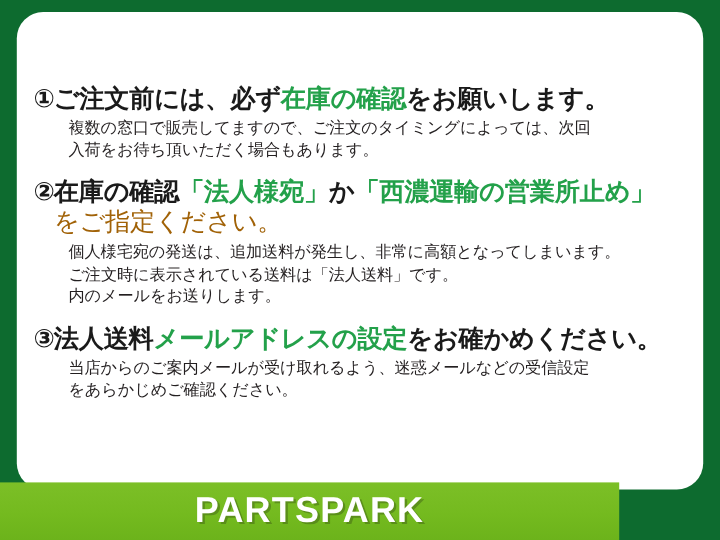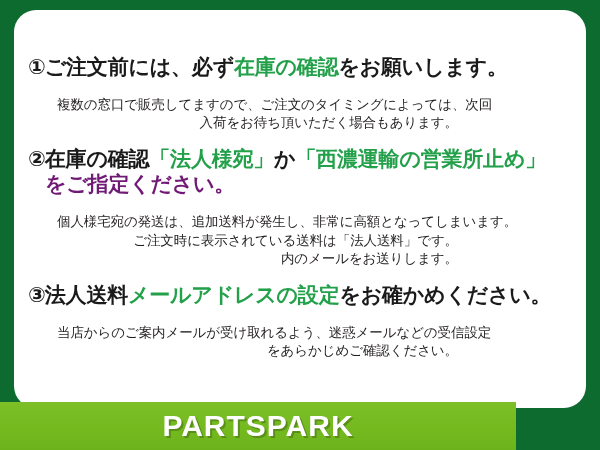--- a/index.html
+++ b/index.html
@@ -56,21 +56,21 @@
     letter-spacing: 1.5px;
     line-height: 1;
     text-shadow: 1px 1px 0 rgba(40,90,10,0.45);
     white-space: nowrap;
   }
 
   
   #items {
     position: absolute;
     left: 0;
-    top: 44px;
+    top: 60px;
     width: 452px;
   }
 
   .notice-item {
     margin: 0 0 4px 0;
   }
 
   .item-heading {
     margin: 0;
     padding: 0 6px 0 14px;
@@ -85,31 +85,30 @@
     color: #23a14a;
   }
   .item-heading .numcircle {
     font-weight: bold;
     letter-spacing: -1px;
   }
   .heading-line2 {
     margin: 0;
     padding: 0 6px 0 31px;
     font-size: 21px;
-    font-weight: bold;
-    color: #701a75;
+    font-weight: normal;
+    color: #a16207;
     line-height: 1.22;
     letter-spacing: -0.2px;
     white-space: nowrap;
   }
 
   .item-body {
-    margin: 16px 0 0 0;
+    margin: 2px 0 0 0;
     padding: 0 8px 0 43px;
-    text-align: right;
   }
   .body-line {
     margin: 0;
     font-size: 13.5px;
     color: #231f20;
     line-height: 1.38;
     letter-spacing: -0.1px;
     white-space: nowrap;
   }
 

